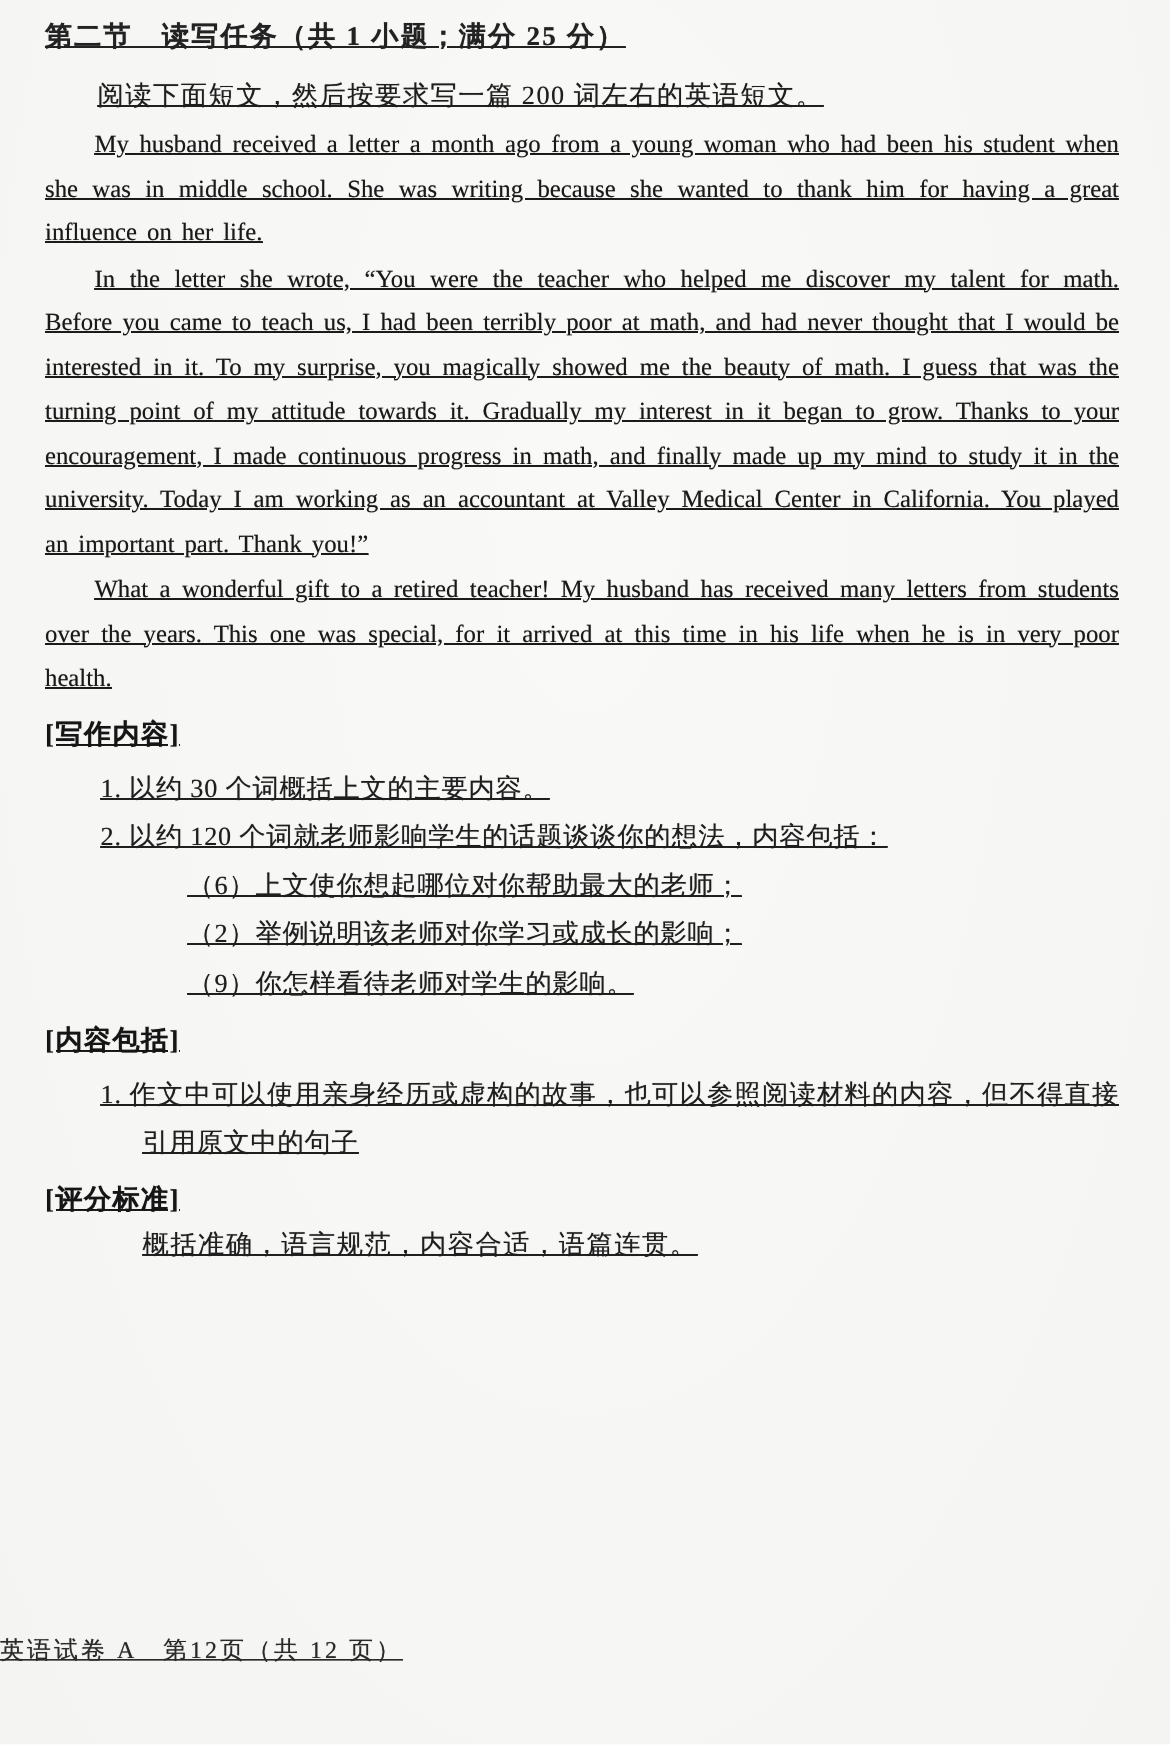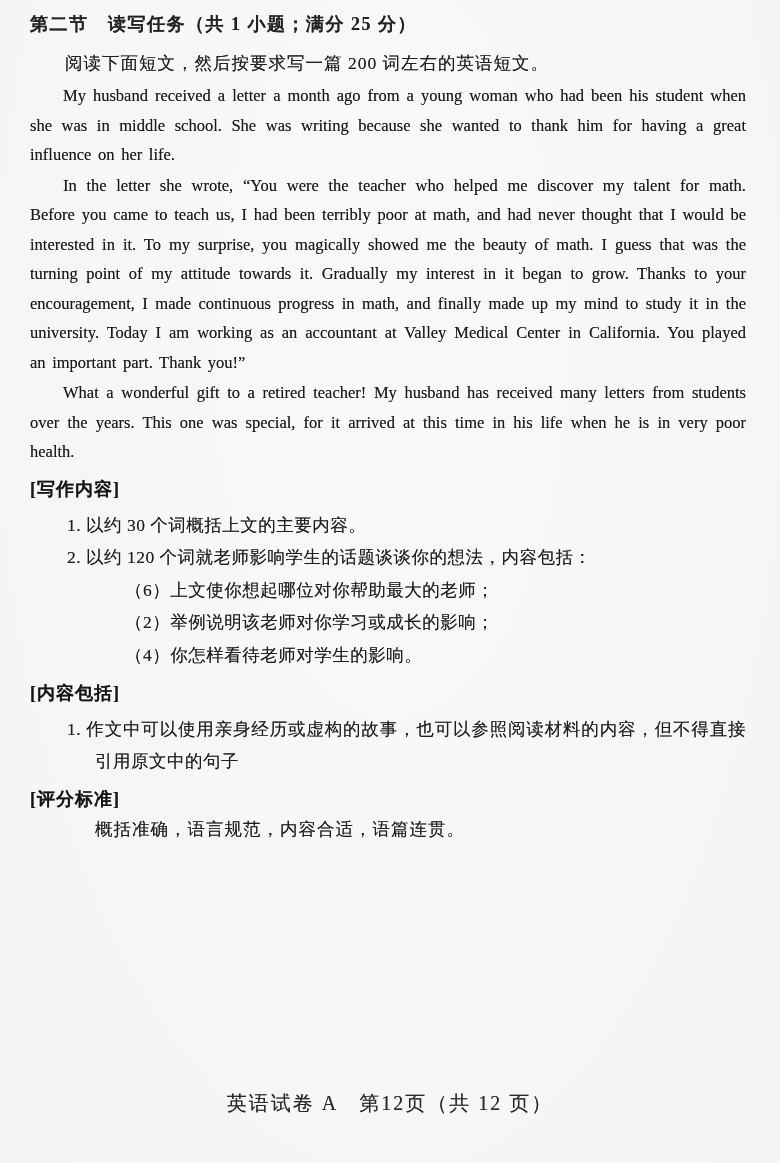--- a/index.html
+++ b/index.html
@@ -1,15 +1,15 @@
 <!DOCTYPE html>
 <html><head>
 <meta charset="utf-8">
 <style>
-  * { margin: 0; padding: 0; box-sizing: border-box; }
+  * { margin: 0; padding: 0; box-sizing: border-box; text-decoration: underline; }
   html, body { width: 780px; height: 1163px; }
   body {
     font-family: "Liberation Serif", "DejaVu Serif", serif;
     background: #ffffff;
     color: #1e1e1e;
     overflow: hidden;
   }
   .page {
     position: relative;
     width: 780px;
@@ -72,22 +72,22 @@
     margin-top: 6px;
     margin-left: 65px;
     font-size: 17.5px;
     letter-spacing: 1px;
   }
   .footer {
     position: absolute;
     top: 1090px;
     left: 0;
     width: 780px;
-    text-align: center;
-    font-size: 20px;
+    text-align: left;
+    font-size: 16px;
     letter-spacing: 2px;
     color: #2a2a2a;
   }
 </style>
 </head>
 <body>
 
 <div class="page">
 
   <div class="section-title txt">第二节　读写任务（共 1 小题；满分 25 分）</div>
@@ -103,21 +103,21 @@
   <div class="bracket-heading txt">[写作内容]</div>
 
   <div class="num-list">
     <div class="num-item txt">1. 以约 30 个词概括上文的主要内容。</div>
     <div class="num-item txt">2. 以约 120 个词就老师影响学生的话题谈谈你的想法，内容包括：</div>
   </div>
 
   <div class="sub-list">
     <div class="sub-item txt">（6）上文使你想起哪位对你帮助最大的老师；</div>
     <div class="sub-item txt">（2）举例说明该老师对你学习或成长的影响；</div>
-    <div class="sub-item txt">（4）你怎样看待老师对学生的影响。</div>
+    <div class="sub-item txt">（9）你怎样看待老师对学生的影响。</div>
   </div>
 
   <div class="bracket-heading txt">[内容包括]</div>
 
   <div class="num-list">
     <div class="num-item txt">1. 作文中可以使用亲身经历或虚构的故事，也可以参照阅读材料的内容，但不得直接引用原文中的句子</div>
   </div>
 
   <div class="bracket-heading txt">[评分标准]</div>
 

